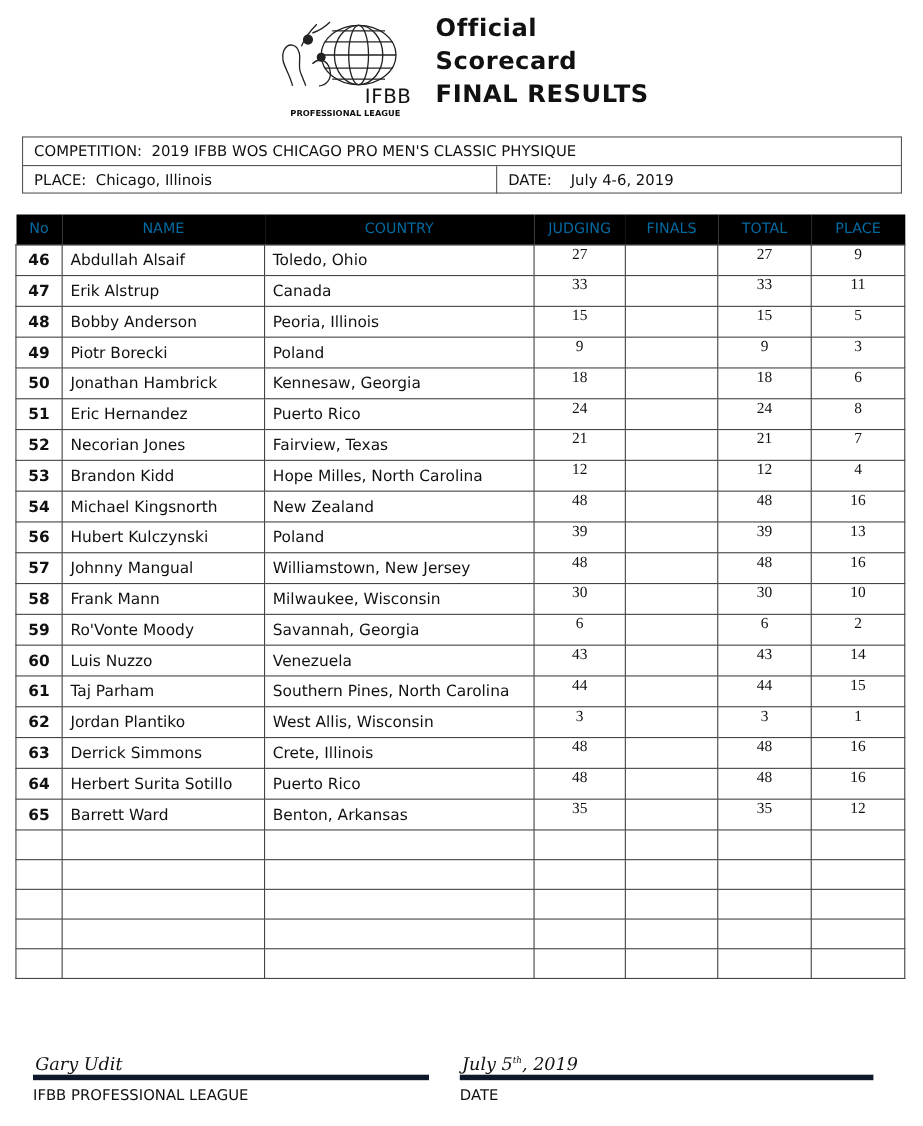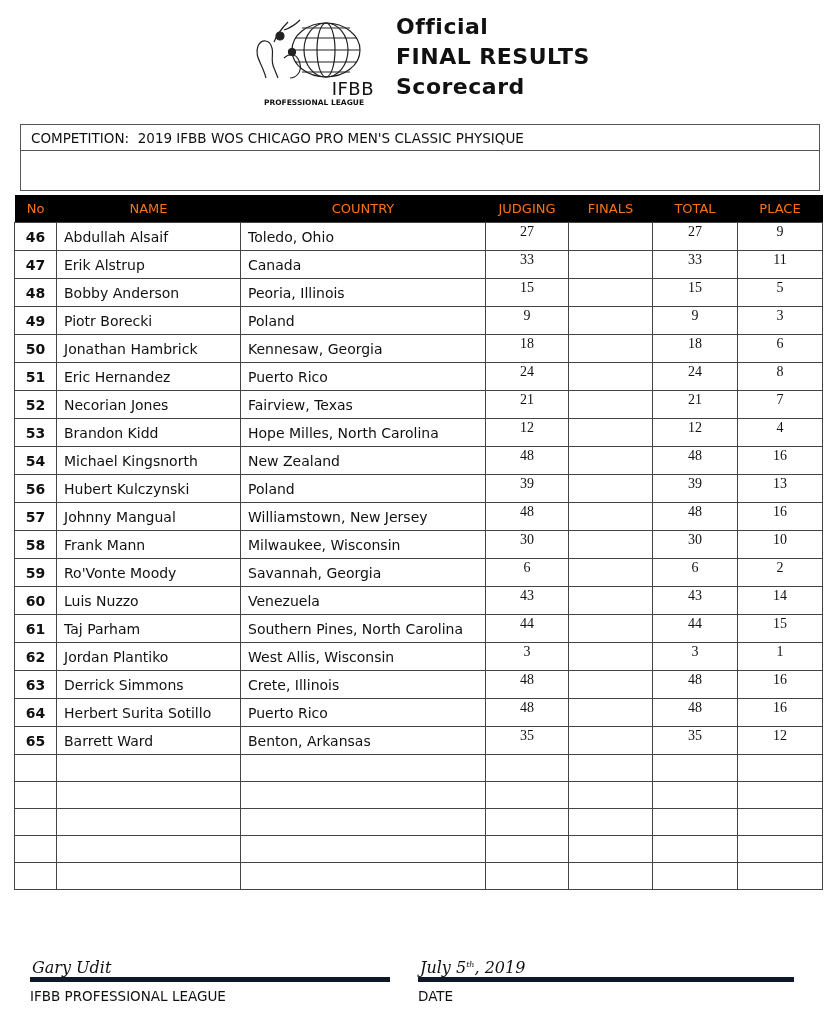--- a/index.html
+++ b/index.html
@@ -4,28 +4,28 @@
 <style>
   html,body{margin:0;padding:0;background:#fff;}
   body{width:839px;height:1024px;position:relative;font-family:"DejaVu Sans",sans-serif;color:#111;overflow:hidden;}
   .header{position:absolute;left:244px;top:12px;width:360px;height:90px;}
   .logo{position:absolute;left:0;top:6px;width:130px;height:88px;}
   .logo-text{position:absolute;left:4px;top:62px;width:132px;text-align:center;}
   .logo-ifbb{font-family:"DejaVu Sans",sans-serif;font-weight:normal;font-size:18px;letter-spacing:0.5px;display:block;text-align:right;padding-right:6px;line-height:18px;}
   .logo-league{font-family:"DejaVu Sans",sans-serif;font-weight:bold;font-size:7.5px;display:block;line-height:9px;white-space:nowrap;}
   .title-block{position:absolute;left:132px;top:0;margin-left:20px;}
   .title-line{font-family:"DejaVu Sans",sans-serif;font-weight:bold;font-size:22px;line-height:30px;letter-spacing:0.5px;white-space:nowrap;}
-  .info-box{position:absolute;left:20px;top:124px;width:800px;height:67px;border:1px solid #555;box-sizing:border-box;}
+  .info-box{position:absolute;left:20px;top:124px;width:800px;height:52px;border:1px solid #555;box-sizing:border-box;}
   .info-row1{height:25px;border-bottom:1px solid #555;display:flex;align-items:center;padding-left:10px;font-size:13.5px;}
   .info-row2{height:25px;display:flex;}
   .info-cell{display:flex;align-items:center;padding-left:10px;font-size:13.5px;}
   .info-cell.place{width:420px;border-right:1px solid #555;}
   .italic{}
   table.results{position:absolute;left:14px;top:195px;width:808px;border-collapse:collapse;table-layout:fixed;}
-  table.results th{background:#000;color:#f97316;font-weight:normal;font-size:13px;height:27px;padding:0;}
+  table.results th{background:#000;color:#0369a1;font-weight:normal;font-size:13px;height:27px;padding:0;}
   table.results td{border:1px solid #444;height:26px;padding:0;font-size:14px;}
   td.no{font-weight:bold;text-align:center;}
   td.name,td.country{padding-left:7px !important;}
   td.num{text-align:center;font-family:"Liberation Serif","DejaVu Serif",serif;font-size:16px;vertical-align:top;padding-top:1px !important;}
   .sig{position:absolute;top:955px;}
   .sig .line{border-bottom:5px solid #0f172a;height:22px;position:relative;}
   .sig .script{font-family:"DejaVu Serif",serif;font-style:italic;font-size:16px;position:absolute;left:2px;bottom:0px;}
   .sig .label{font-size:13.5px;margin-top:6px;}
   sup{font-size:8px;}
 </style>
@@ -51,28 +51,36 @@
         <circle cx="48" cy="34" r="3.5" fill="#222"></circle>
       </g>
     </svg>
     <div class="logo-text">
       <span class="logo-ifbb">IFBB</span>
       <span class="logo-league">PROFESSIONAL LEAGUE</span>
     </div>
   </div>
   <div class="title-block">
     <div class="title-line">Official</div>
+    <div class="title-line">Scorecard</div>
     <div class="title-line">FINAL RESULTS</div>
-    <div class="title-line">Scorecard</div>
   </div>
 </div>
 
 <div class="info-box">
   <div class="info-row1">
     <span>COMPETITION:</span>&nbsp;&nbsp;<span>2019 IFBB WOS CHICAGO PRO MEN'S</span>&nbsp;<span class="italic">CLASSIC PHYSIQUE</span>
+  </div>
+  <div class="info-row2">
+    <div class="info-cell place">
+      <span>PLACE:</span>&nbsp;&nbsp;<span>Chicago, Illinois</span>
+    </div>
+    <div class="info-cell">
+      <span>DATE:</span>&nbsp;&nbsp;&nbsp;&nbsp;<span>July 4-6, 2019</span>
+    </div>
   </div>
 </div>
 
 <table class="results">
   <colgroup>
     <col style="width:42px">
       <col style="width:184px">
       <col style="width:245px">
       <col style="width:83px">
       <col style="width:84px">

